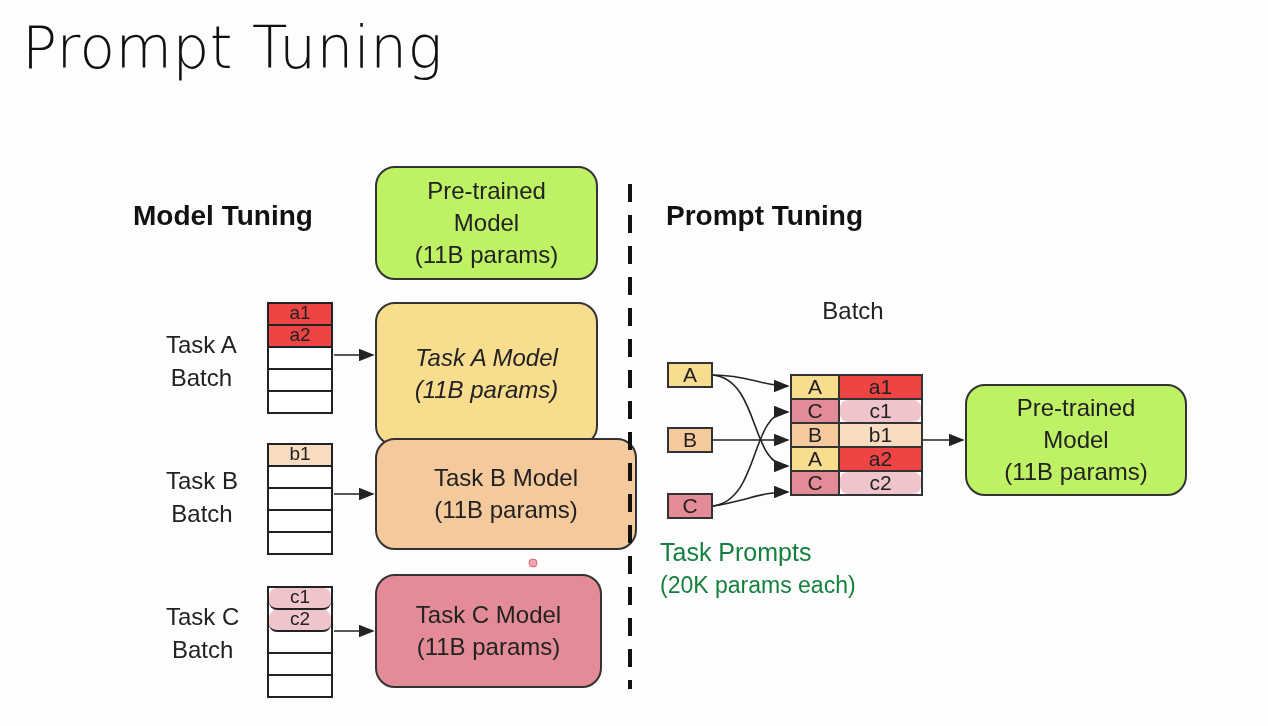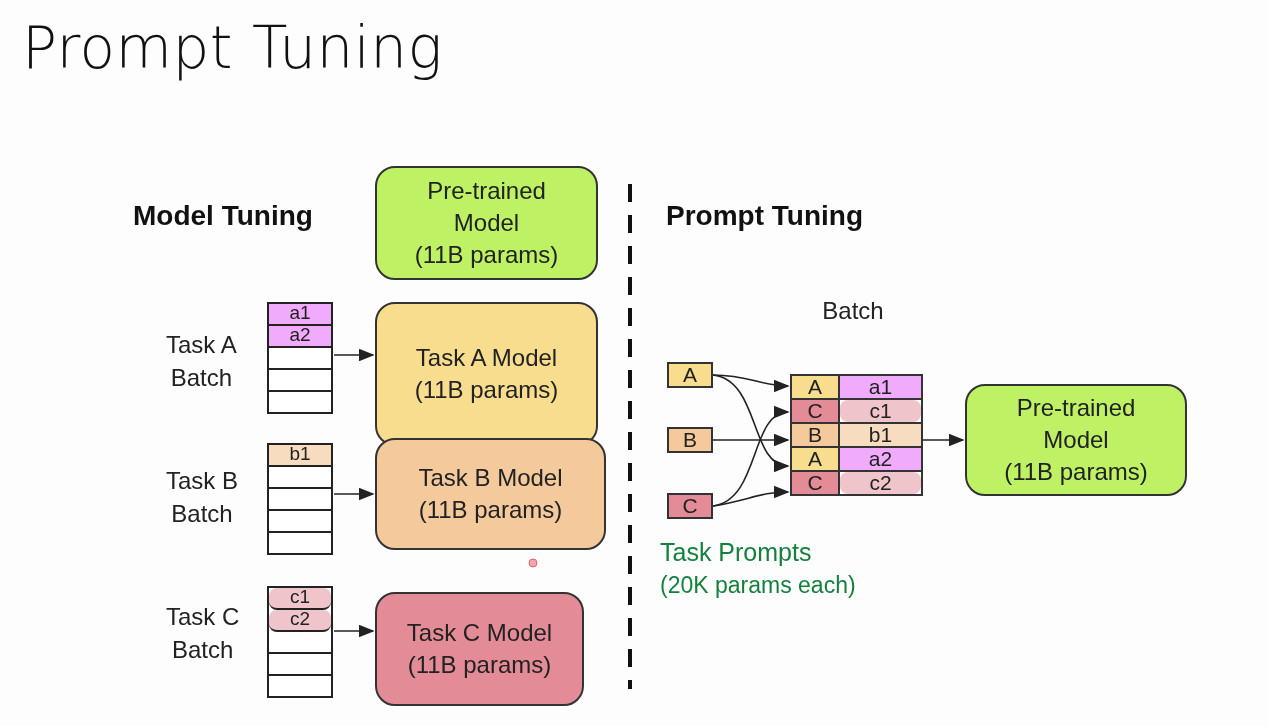--- a/index.html
+++ b/index.html
@@ -11,21 +11,21 @@
   .model { border:2px solid #333; border-radius:20px; display:flex; flex-direction:column; align-items:center; justify-content:center;
            font-size:24px; line-height:32px; text-align:center; color:#222; box-sizing:border-box; }
   .blue { background:#bef264; }
   .yellow { background:#f8dd8f; }
   .orange { background:#f4c99c; }
   .red { background:#e38b96; }
   .label { font-size:24px; line-height:33px; text-align:center; color:#222; }
   .batch { width:66px; border:2px solid #222; box-sizing:border-box; background:#fff; }
   .batch .row { height:20px; border-bottom:2px solid #222; font-size:19px; line-height:18px; text-align:center; overflow:hidden; }
   .batch .row:last-child { border-bottom:none; }
-  .ra { background:#f0abfc; } .rb { background:#f8dcc0; } .rc { background:#f0c4cb;border-radius:8px; }
+  .ra { background:#ef4444; } .rb { background:#f8dcc0; } .rc { background:#f0c4cb;border-radius:8px; }
   .prompt { width:46px; height:26px; border:2px solid #333; box-sizing:border-box; font-size:21px; line-height:22px; text-align:center; }
   .mixed { border:2px solid #333; box-sizing:border-box; width:133px; }
   .mixed .mrow { display:flex; height:22px; border-bottom:2px solid #333; }
   .mixed .mrow:last-child { border-bottom:none; }
   .mixed .k { width:46px; border-right:2px solid #333; text-align:center; font-size:21px; line-height:22px; }
   .mixed .v { flex:1; text-align:center; font-size:21px; line-height:22px; }
   .dash { left:628px; top:184px; width:4px; height:505px;
           background:repeating-linear-gradient(to bottom,#111 0,#111 18px,transparent 18px,transparent 31px); }
   svg.lines { position:absolute; left:0; top:0; }
 </style>
@@ -46,53 +46,53 @@
   <div>Task A</div>
     <div>Batch</div>
 </div>
 <div class="abs batch" style="left:267px;top:302px;">
   <div class="row ra">a1</div>
   <div class="row ra">a2</div>
   <div class="row"></div>
   <div class="row"></div>
   <div class="row"></div>
 </div>
-<div class="abs model yellow" style="left:375px;top:302px;width:223px;height:144px;">
+<div class="abs model yellow" style="left:375px;top:302px;width:223px;height:144px;font-style:italic;">
   <span>Task A Model</span>
   <span>(11B params)</span>
 </div>
 
 <div class="abs label" style="left:166px;top:464px;">
   <div>Task B</div>
     <div>Batch</div>
 </div>
 <div class="abs batch" style="left:267px;top:443px;">
   <div class="row rb">b1</div>
   <div class="row"></div>
   <div class="row"></div>
   <div class="row"></div>
   <div class="row"></div>
 </div>
-<div class="abs model orange" style="left:375px;top:438px;width:231px;height:112px;">
+<div class="abs model orange" style="left:375px;top:438px;width:262px;height:112px;">
   <span>Task B Model</span>
   <span>(11B params)</span>
 </div>
 
 <div class="abs label" style="left:166px;top:600px;">
   <div>Task C</div>
     <div>Batch</div>
 </div>
 <div class="abs batch" style="left:267px;top:586px;">
   <div class="row rc">c1</div>
   <div class="row rc">c2</div>
   <div class="row"></div>
   <div class="row"></div>
   <div class="row"></div>
 </div>
-<div class="abs model red" style="left:375px;top:592px;width:209px;height:114px;">
+<div class="abs model red" style="left:375px;top:574px;width:227px;height:114px;">
   <span>Task C Model</span>
   <span>(11B params)</span>
 </div>
 
 <div class="abs dash"></div>
 
 <div class="abs heading" style="left:666px;top:200px;">Prompt Tuning</div>
 
 <div class="abs label" style="left:778px;top:294px;width:150px;">
     <div>Batch</div>

